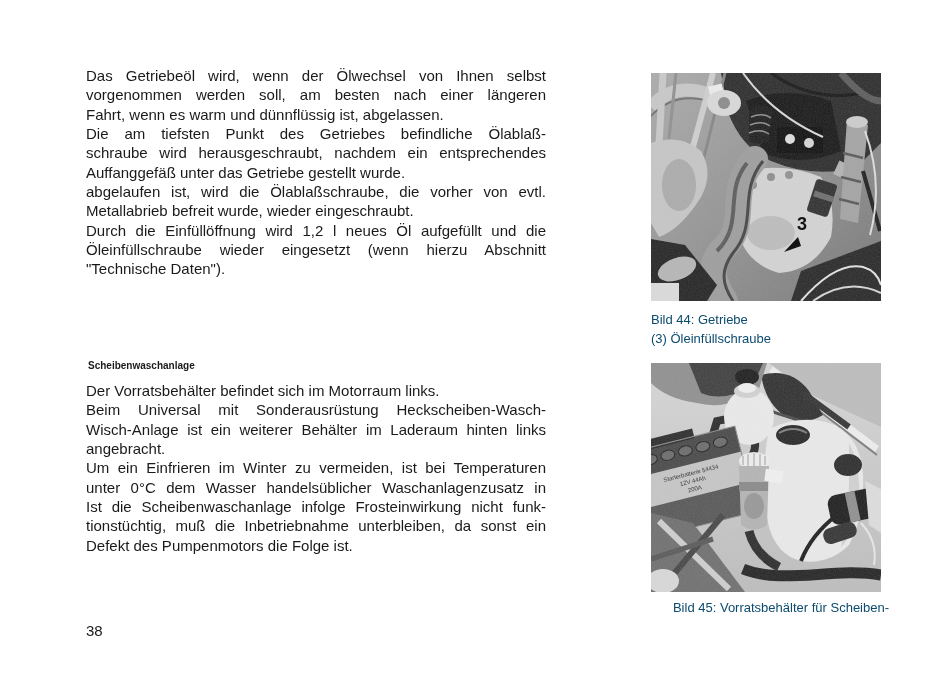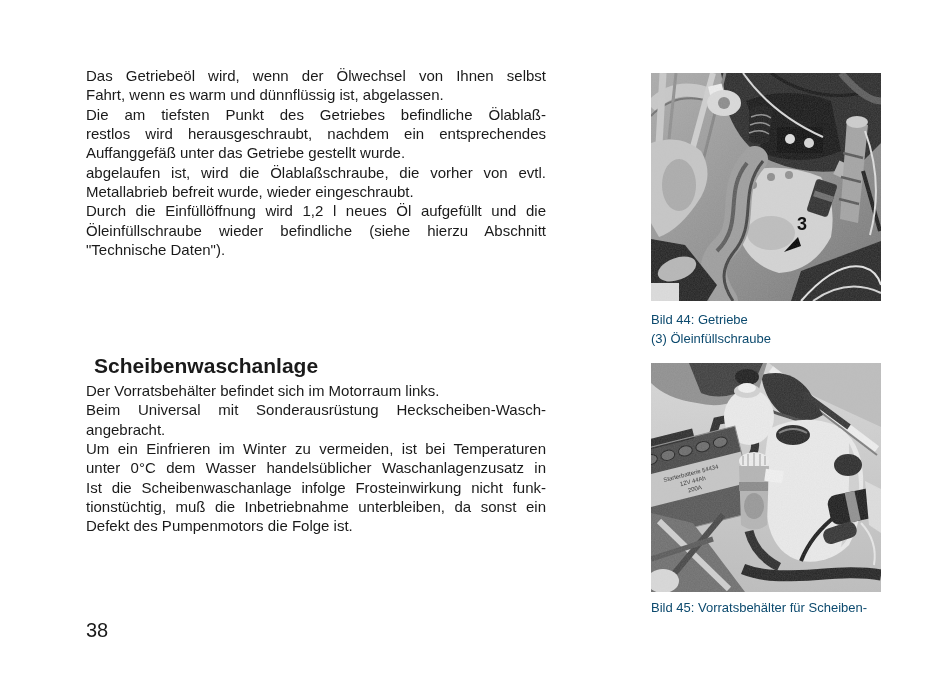--- a/index.html
+++ b/index.html
@@ -9,66 +9,68 @@
     position:relative;overflow:hidden;
   }
   .page{position:relative;width:950px;height:686px;background:#ffffff;margin-left:8px;}
   .block{position:absolute;left:78px;width:460px;font-size:15px;line-height:19.33px;}
   .block-oil{top:66px;}
   .block-wash{top:381px;}
   .para{margin:0;padding:0;}
   .ln{text-align:justify;text-align-last:left;text-justify:inter-word;}
   .ln.j{text-align-last:justify;}
   .heading{
-    position:absolute;left:86px;top:356px;margin:0;
-    font-size:21px;font-weight:bold;line-height:19.33px;
+    position:absolute;left:80px;top:356px;margin:0;
+    font-size:10px;font-weight:bold;line-height:19.33px;
   }
-  .page-number{position:absolute;left:78px;top:621px;font-size:20px;line-height:19.33px;}
+  .page-number{position:absolute;left:78px;top:621px;font-size:15px;line-height:19.33px;}
   figure{margin:0;padding:0;position:absolute;left:643px;width:230px;}
   .fig1{top:73px;}
   .fig2{top:363px;}
   figure svg{display:block;background:#9a9a9a;}
   figcaption{font-size:13px;line-height:19.2px;color:#0c4a6e;width:260px;}
   .fig1 figcaption{margin-top:9px;}
-  .fig2 figcaption{margin-top:6px;}
+  .fig2 figcaption{margin-top:6px;text-align:center;}
 </style>
 </head>
 <body>
 
 <div class="page">
 
   <div class="block block-oil">
     <div class="para">
       <div class="ln j">Das Getriebeöl wird, wenn der Ölwechsel von Ihnen selbst</div>
+      <div class="ln j">vorgenommen werden soll, am besten nach einer längeren</div>
       <div class="ln">Fahrt, wenn es warm und dünnflüssig ist, abgelassen.</div>
     </div>
     <div class="para">
       <div class="ln j">Die am tiefsten Punkt des Getriebes befindliche Ölablaß-</div>
-      <div class="ln j">restlos wird herausgeschraubt, nachdem ein entsprechendes</div>
+      <div class="ln j">schraube wird herausgeschraubt, nachdem ein entsprechendes</div>
       <div class="ln">Auffanggefäß unter das Getriebe gestellt wurde.</div>
     </div>
     <div class="para">
       <div class="ln j">abgelaufen ist, wird die Ölablaßschraube, die vorher von evtl.</div>
       <div class="ln">Metallabrieb befreit wurde, wieder eingeschraubt.</div>
     </div>
     <div class="para">
       <div class="ln j">Durch die Einfüllöffnung wird 1,2 l neues Öl aufgefüllt und die</div>
-      <div class="ln j">Öleinfüllschraube wieder befindliche (siehe hierzu Abschnitt</div>
+      <div class="ln j">Öleinfüllschraube wieder eingesetzt (wenn hierzu Abschnitt</div>
       <div class="ln">"Technische Daten").</div>
     </div>
   </div>
 
   <h2 class="heading">Scheibenwaschanlage</h2>
 
   <div class="block block-wash">
     <div class="para">
       <div class="ln">Der Vorratsbehälter befindet sich im Motorraum links.</div>
     </div>
     <div class="para">
       <div class="ln j">Beim Universal mit Sonderausrüstung Heckscheiben-Wasch-</div>
+      <div class="ln j">Wisch-Anlage ist ein weiterer Behälter im Laderaum hinten links</div>
       <div class="ln">angebracht.</div>
     </div>
     <div class="para">
       <div class="ln j">Um ein Einfrieren im Winter zu vermeiden, ist bei Temperaturen</div>
       <div class="ln j">unter 0°C dem Wasser handelsüblicher Waschanlagenzusatz in</div>
     </div>
     <div class="para">
       <div class="ln j">Ist die Scheibenwaschanlage infolge Frosteinwirkung nicht funk-</div>
       <div class="ln j">tionstüchtig, muß die Inbetriebnahme unterbleiben, da sonst ein</div>
       <div class="ln">Defekt des Pumpenmotors die Folge ist.</div>

